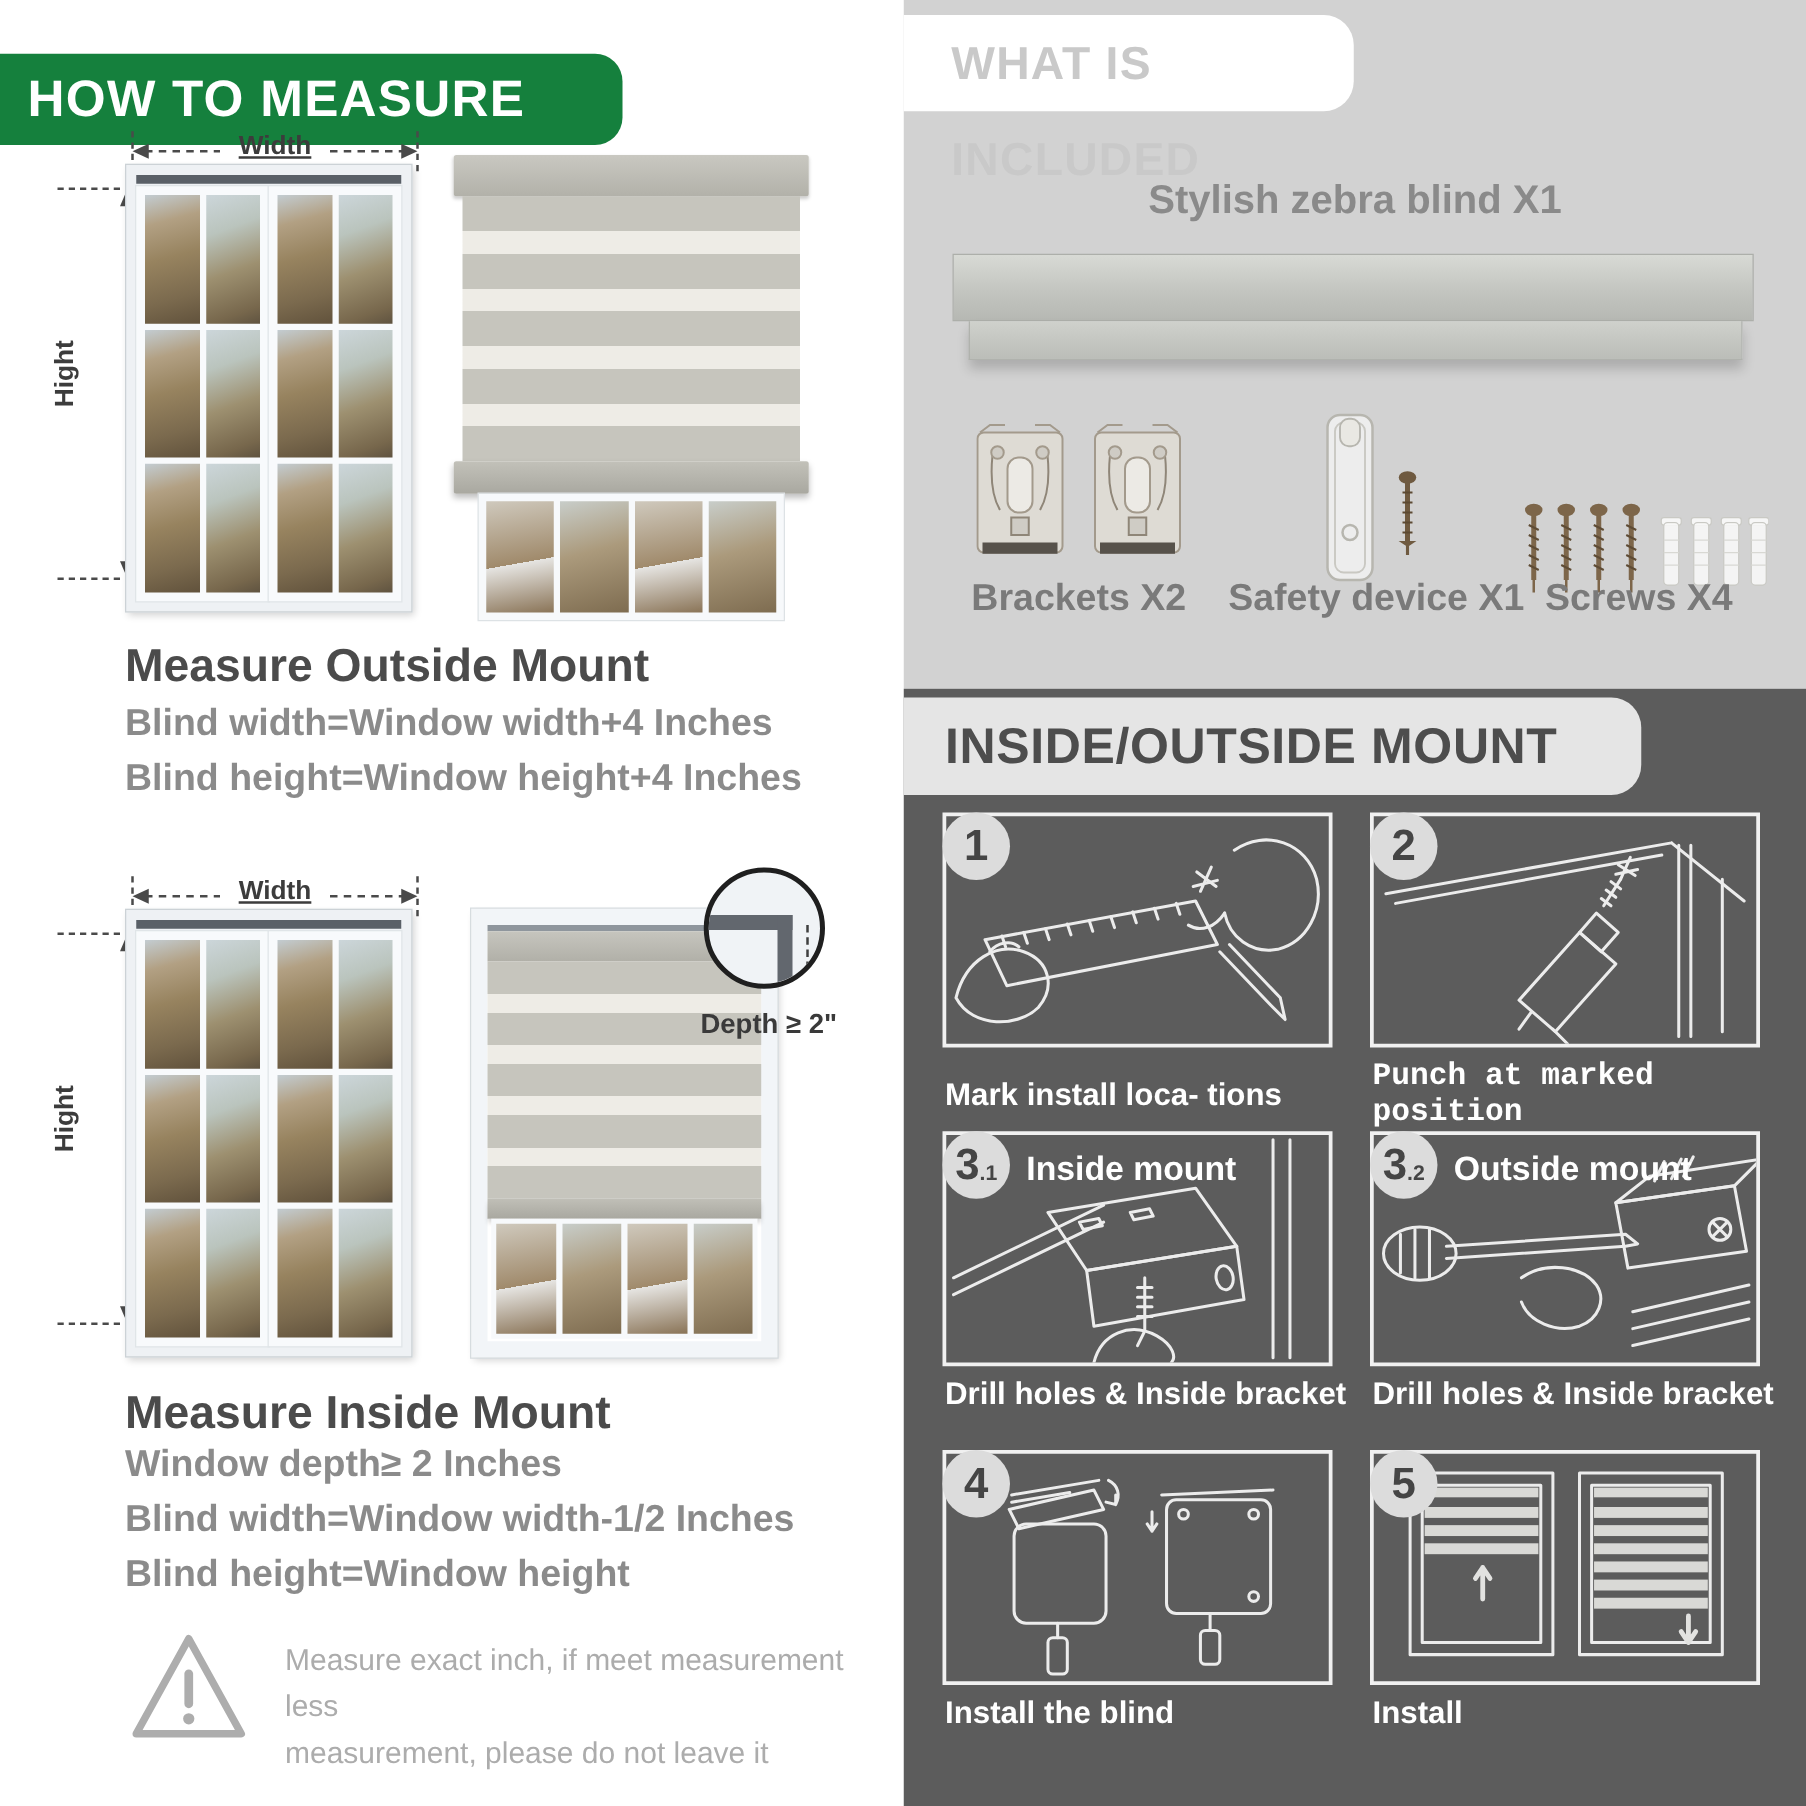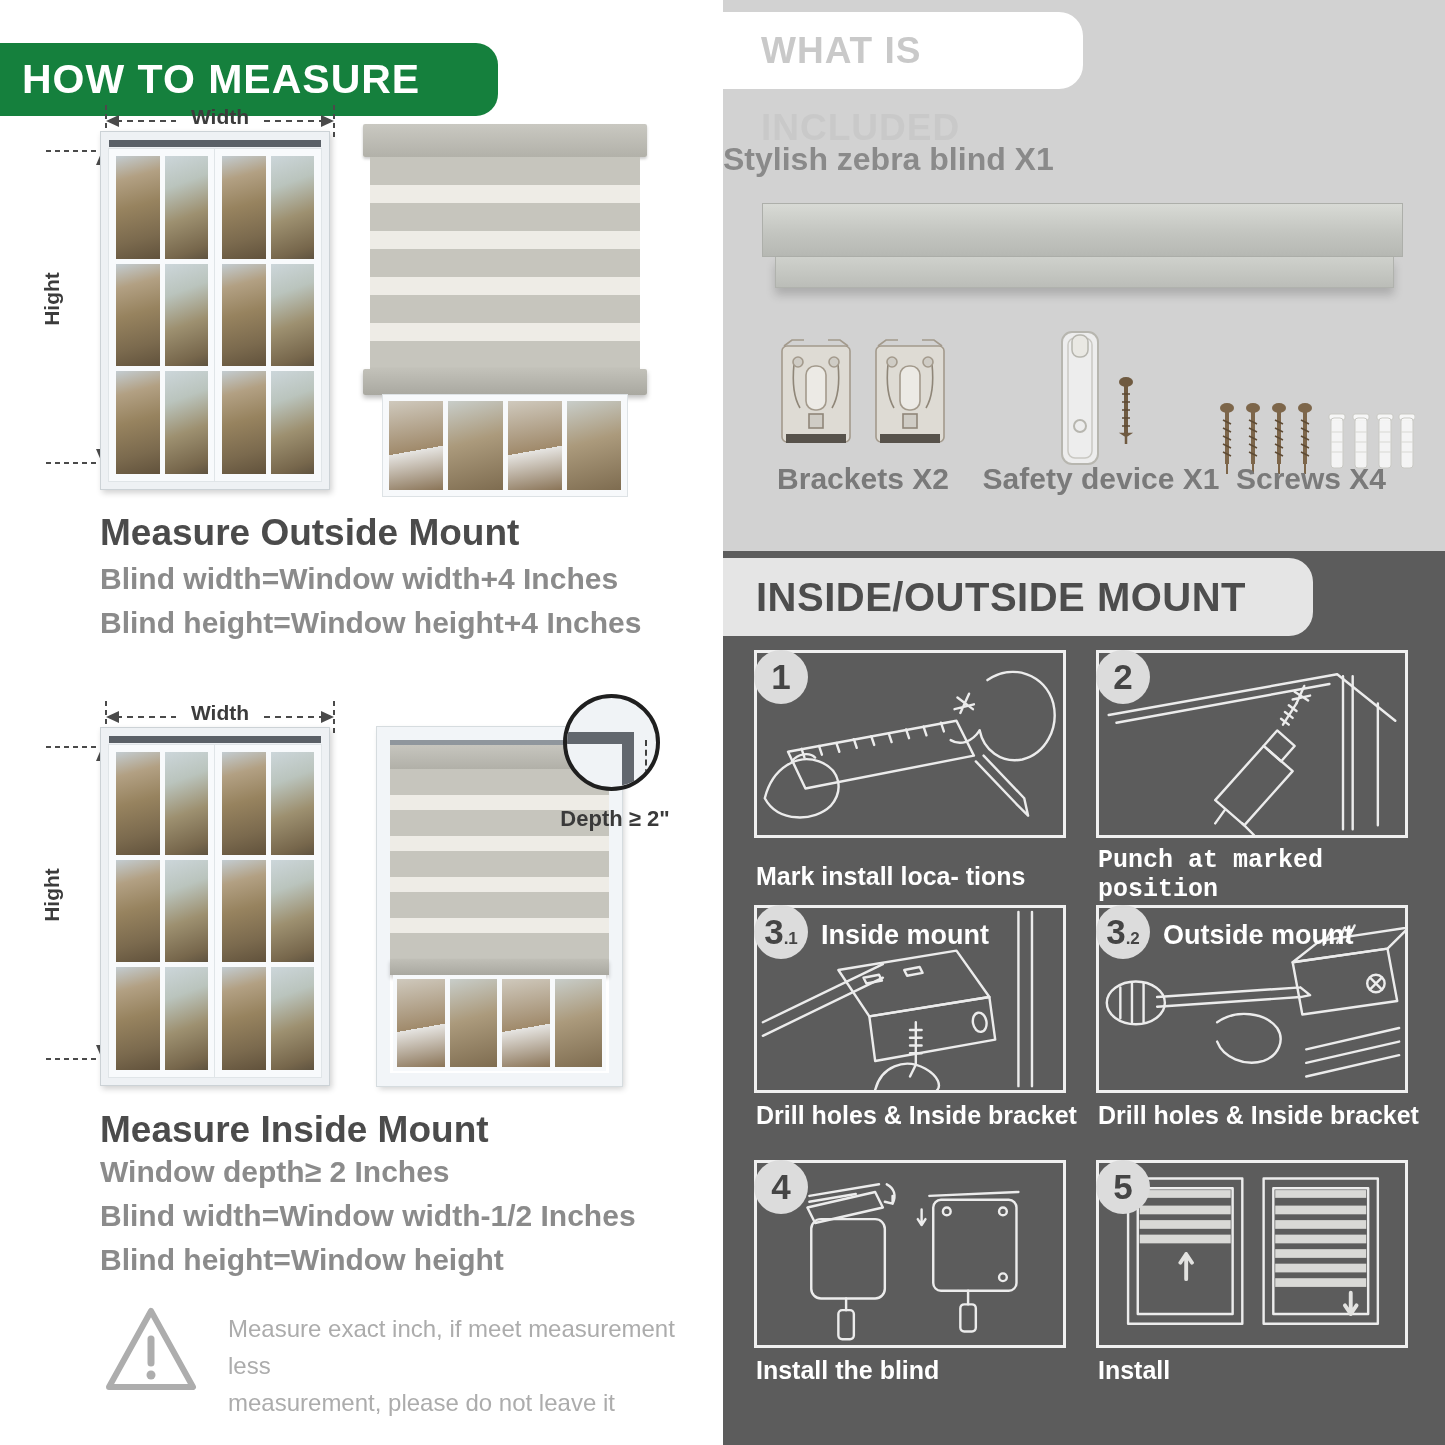--- a/index.html
+++ b/index.html
@@ -7,21 +7,21 @@
           font-family:"Liberation Sans",sans-serif;}
   .abs{position:absolute;}
 
   
   .pill-header{left:0;top:19px;width:498px;height:73px;background:#15803d;
     border-radius:0 22px 22px 0;color:#fff;font-size:41px;font-weight:bold;
     line-height:73px;padding-left:22px;letter-spacing:1px;box-sizing:border-box;margin-top:24px;}
 
   
   .dim-label{position:absolute;left:0;right:0;top:2px;text-align:center;
-    font-size:21px;font-weight:bold;color:#3c3c3c;}
+    font-size:21px;font-weight:bold;color:#3c3c3c;text-decoration:underline;}
   .vlabel{position:absolute;left:-18px;top:138px;width:60px;text-align:center;
     font-size:21px;font-weight:bold;color:#3c3c3c;transform:rotate(-90deg);}
 
   
   .photo-window{background:#eef1f4;border:1px solid #ccd2d6;box-shadow:2px 3px 6px rgba(0,0,0,.18);
     padding:8px;box-sizing:border-box;display:flex;flex-direction:column;}
   .pw-top{height:7px;background:#5a6067;margin-bottom:2px;}
   .pw-sashes{flex:1;display:flex;background:#f8fafc;min-height:0;}
   .sash{flex:1;border:7px solid #f8fafc;outline:1px solid #e0e5e8;display:grid;
     grid-template-columns:1fr 1fr;grid-template-rows:1fr 1fr 1fr;gap:5px;background:#f8fafc;min-height:0;}
@@ -56,21 +56,21 @@
 
   .h-measure{font-size:37px;font-weight:bold;color:#4b4b4b;}
   .formula{font-size:30px;font-weight:bold;color:#8b8b8b;}
   .warn-text{font-size:24px;line-height:37px;color:#acacac;font-weight:500;}
 
   
   .sec-light{left:723px;top:0;width:722px;height:551px;background:#d2d2d2;}
   .light-header{left:0;top:12px;width:360px;height:77px;background:#ffffff;border-radius:0 24px 24px 0;
     color:#c9c9c9;font-size:37px;font-weight:bold;line-height:77px;padding-left:38px;
     letter-spacing:1px;box-sizing:border-box;}
-  .blind-title{left:0;top:141px;width:722px;font-size:32px;font-weight:bold;color:#8a8a8a;}
+  .blind-title{left:0;top:141px;width:722px;text-align:center;font-size:32px;font-weight:bold;color:#8a8a8a;}
   .bar-tier1{left:39px;top:203px;width:641px;height:54px;
     background:linear-gradient(180deg,#d8dad5 0%,#c3c5c0 55%,#b6b8b3 100%);
     border:1px solid #adafaa;box-sizing:border-box;}
   .bar-tier2{left:52px;top:257px;width:619px;height:31px;
     background:linear-gradient(180deg,#cfd1cc,#bbbdb8);border:1px solid #b0b2ad;border-top:none;
     box-sizing:border-box;box-shadow:0 7px 9px rgba(0,0,0,.18);}
   .item-label{font-size:30px;font-weight:bold;color:#7a7a7a;text-align:center;}
 
   
   .sec-dark{left:723px;top:551px;width:722px;height:894px;background:#5c5c5c;}

